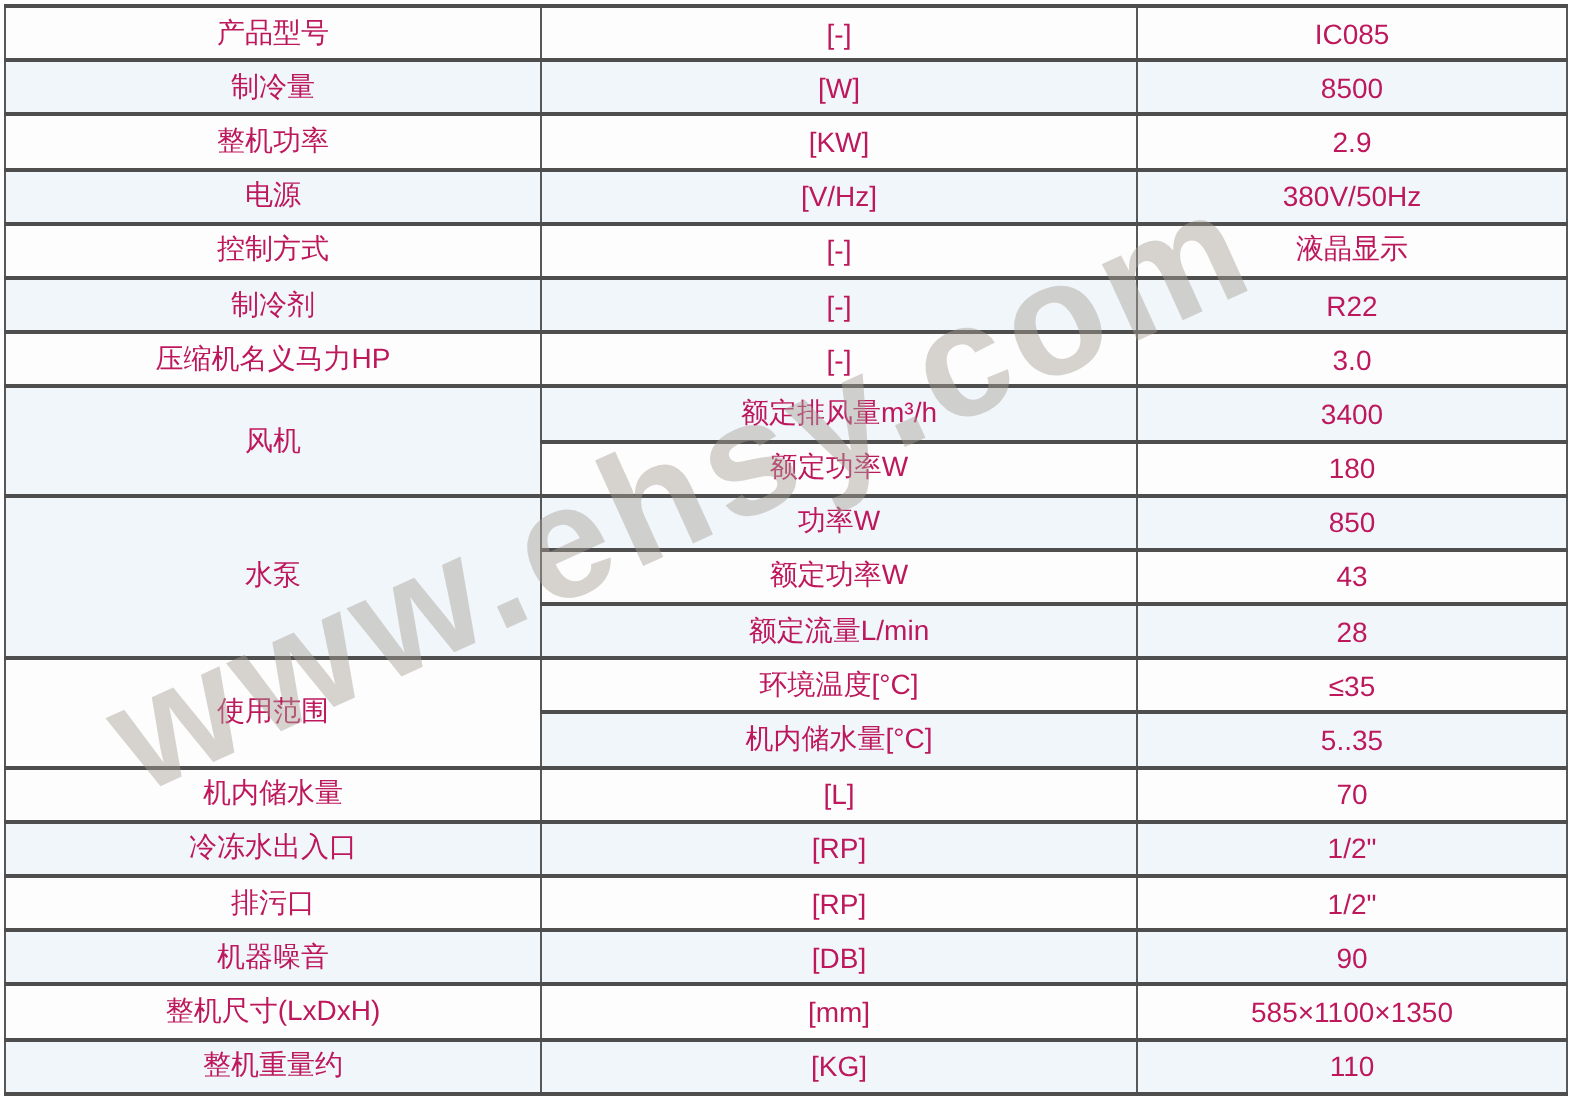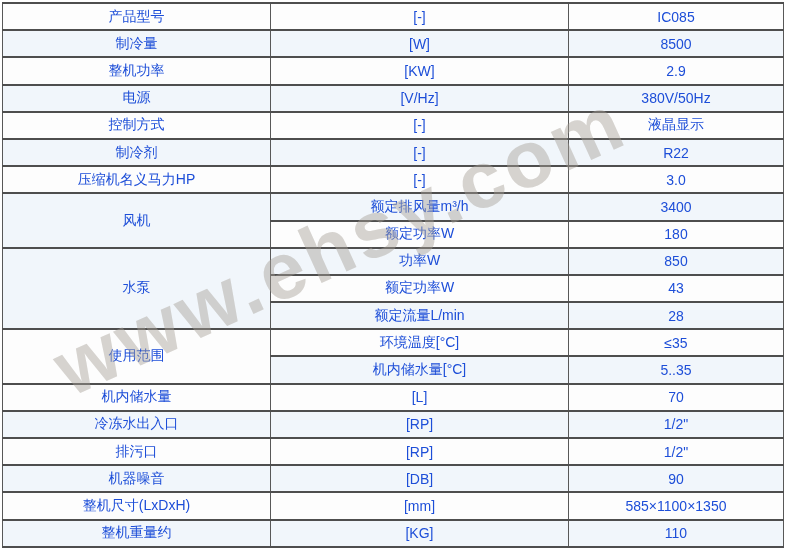--- a/index.html
+++ b/index.html
@@ -21,21 +21,21 @@
     width: 781px; height: 546px;
     border-collapse: collapse;
     table-layout: fixed;
   }
   table.spec td {
     border-top: 2px solid #4e4e4e;
     border-bottom: 2px solid #4e4e4e;
     border-left: 1px solid #585858;
     border-right: 1px solid #585858;
     background: #fdfdfd;
-    color: #1d4ed8;
+    color: #be185d;
     font-size: 14px;
     text-align: center;
     vertical-align: middle;
     padding: 0 4px;
     height: 27px;
     white-space: nowrap;
     overflow: hidden;
   }
   table.spec tr:nth-child(even) td { background: #f1f6fb; }
   table.spec td.group { background: #fdfdfd; }

